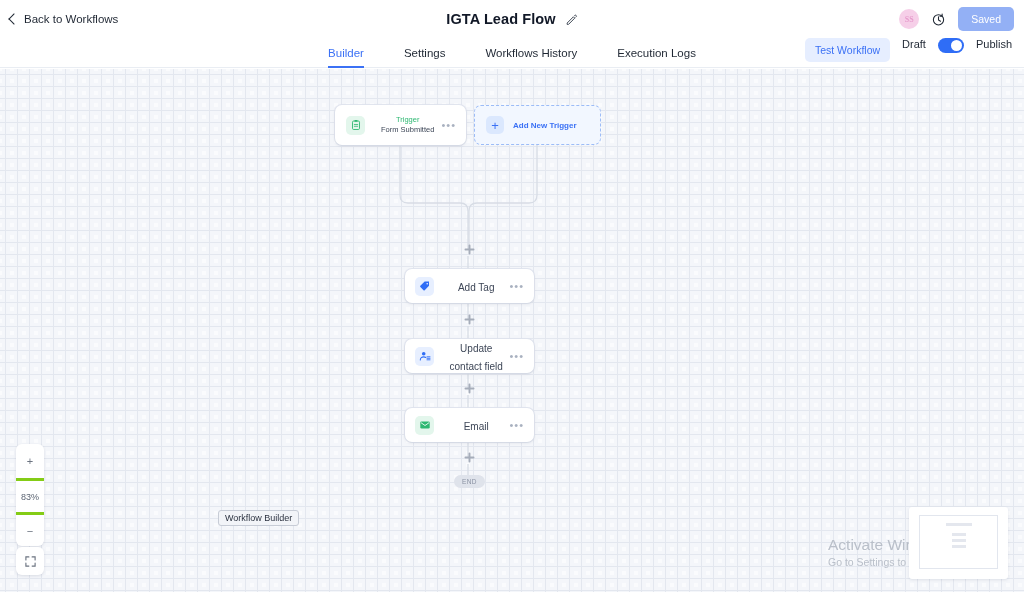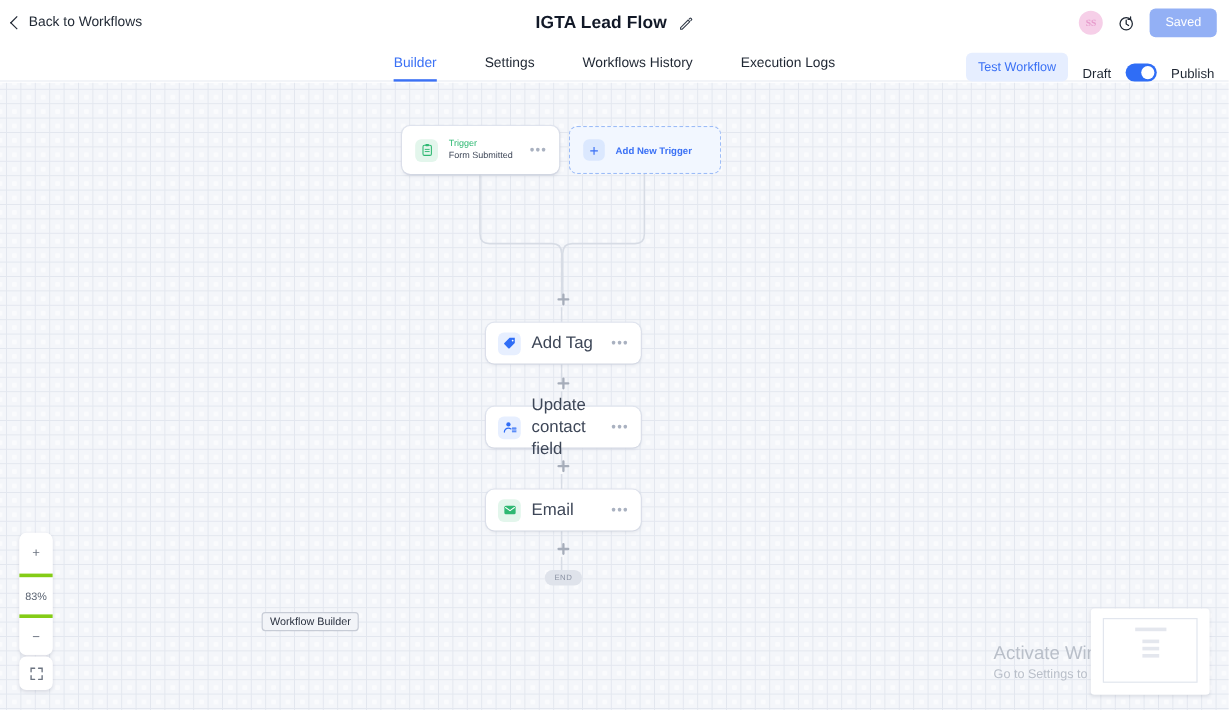--- a/index.html
+++ b/index.html
@@ -62,21 +62,21 @@
     font-size: 11.5px; color: #1f2733; cursor: pointer;
     height: 30px; display: flex; align-items: center; position: relative;
   }
   .tab.active { color: #3b71f5; }
   .tab.active::after {
     content: ""; position: absolute; left: 0; right: 0; bottom: 0;
     height: 2px; background: #3b71f5;
   }
   .tabbar-right {
     position: absolute; right: 12px; top: 0; height: 30px;
-    display: flex; align-items: flex-end; gap: 12px;
+    display: flex; align-items: flex-start; gap: 12px;
   }
   .test-btn {
     background: #e6eeff; color: #3b71f5; border: none; border-radius: 5px;
     font-size: 10.5px; padding: 6px 10px; cursor: pointer;
   }
   .pub-label { font-size: 11px; color: #1f2733; }
   .toggle {
     width: 26px; height: 15px; border-radius: 8px; background: #2f6df6;
     position: relative; cursor: pointer;
   }
@@ -101,21 +101,21 @@
     background-image: radial-gradient(circle, rgba(255,255,255,.55) 2.2px, transparent 2.4px);
     background-size: 12px 12px; background-position: 6px 6px;
     pointer-events: none;
   }
   .flow-svg { position: absolute; inset: 0; width: 1024px; height: 523px; }
 
   
   .node {
     position: absolute; background: #ffffff; border-radius: 7px;
     box-shadow: 0 1px 3px rgba(30,40,70,.10), 0 0 0 1px rgba(225,230,240,.9);
-    display: flex; align-items: center; cursor: pointer;
+    display: flex; align-items: center; cursor: pointer; text-align: center;
   }
   .node .nicon {
     width: 19px; height: 19px; border-radius: 5px;
     display: flex; align-items: center; justify-content: center; flex: none;
   }
   .node .ntext { flex: 1; margin-left: 9px; min-width: 0; }
   .node .dots { color: #a9b1c0; font-size: 11px; letter-spacing: 1px; margin-right: 10px; }
 
   #node-trigger { left: 335px; top: 36px; width: 131px; height: 40px; padding-left: 11px; }
   .trig-icon { background: #e3f6ec; }
@@ -135,21 +135,21 @@
   #add-trigger .atlabel { font-size: 8px; color: #3b71f5; font-weight: bold; }
 
   .step {
     left: 405px; width: 129px; height: 34px; padding-left: 10px;
   }
   #node-addtag { top: 200px; }
   #node-update { top: 270px; }
   #node-email  { top: 339px; }
   .ico-blue { background: #e7efff; }
   .ico-green { background: #e3f6ec; }
-  .step-label { font-size: 14px; color: #3d4657; }
+  .step-label { font-size: 10px; color: #3d4657; }
 
   .plus-btn {
     position: absolute; width: 13px; height: 13px; left: 463px;
     display: flex; align-items: center; justify-content: center; cursor: pointer;
   }
   #plus-1 { top: 174px; }
   #plus-2 { top: 244px; }
   #plus-3 { top: 313px; }
   #plus-4 { top: 382px; }
   .plus-btn svg { display: block; }

